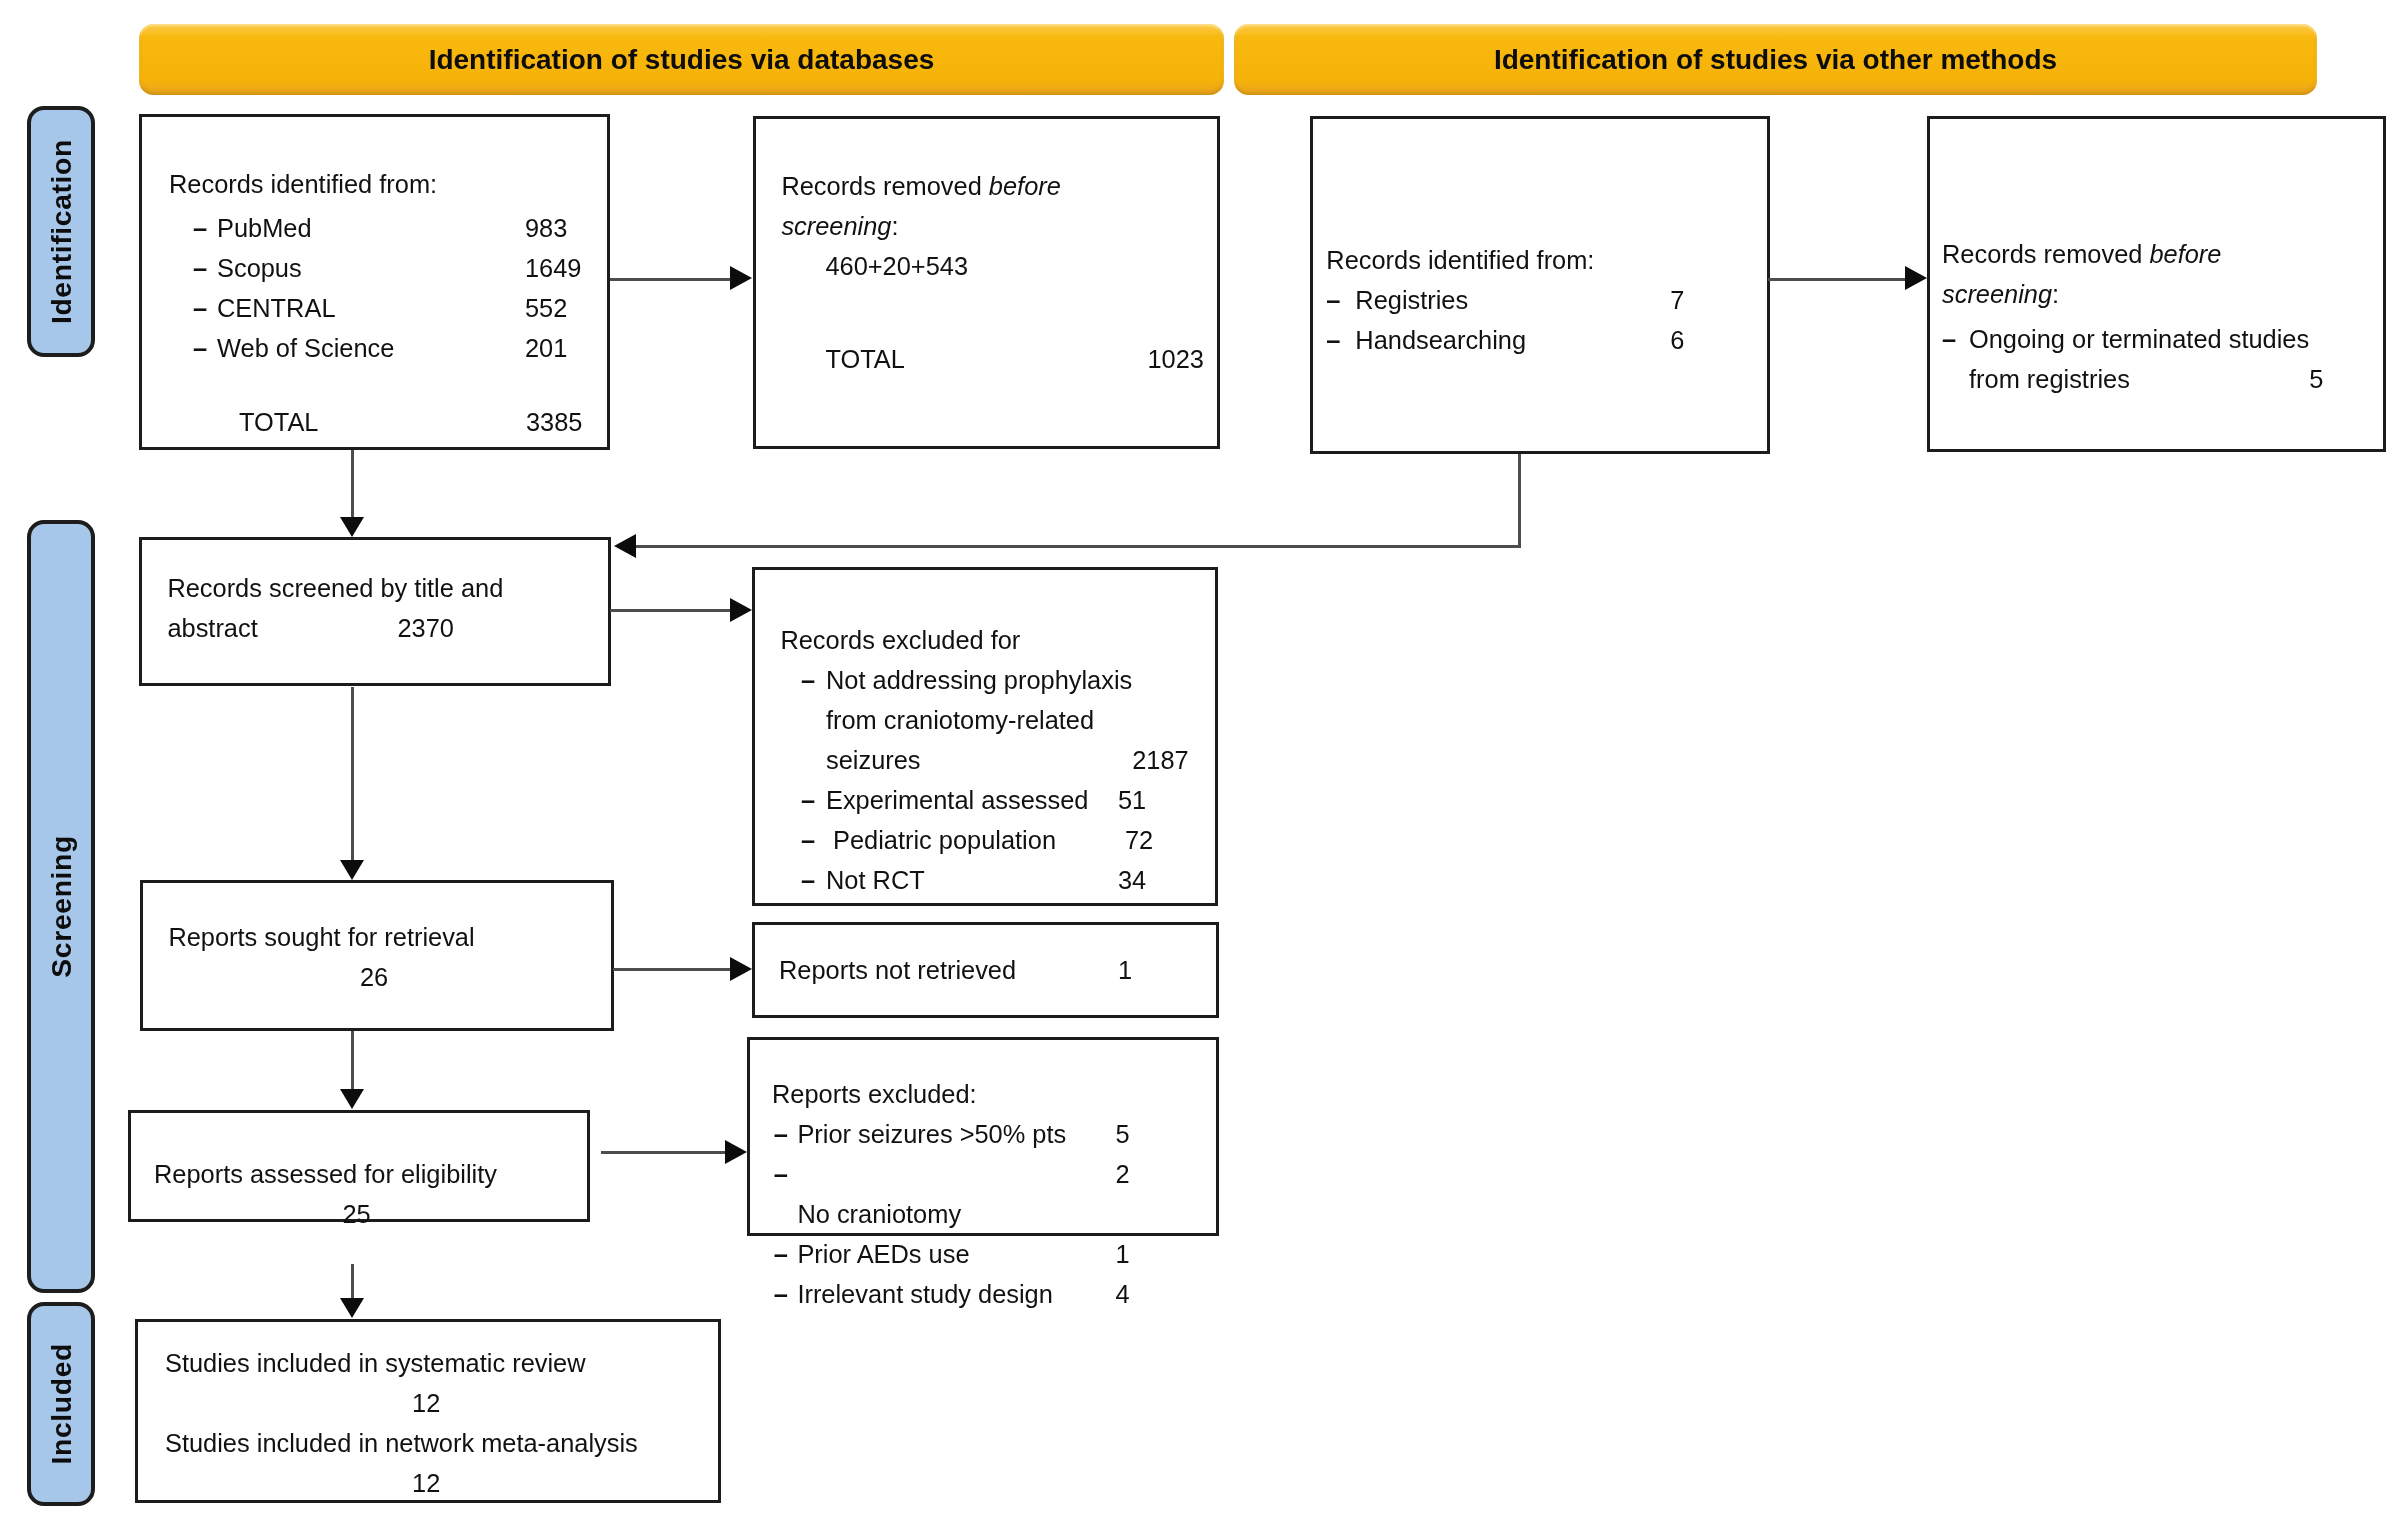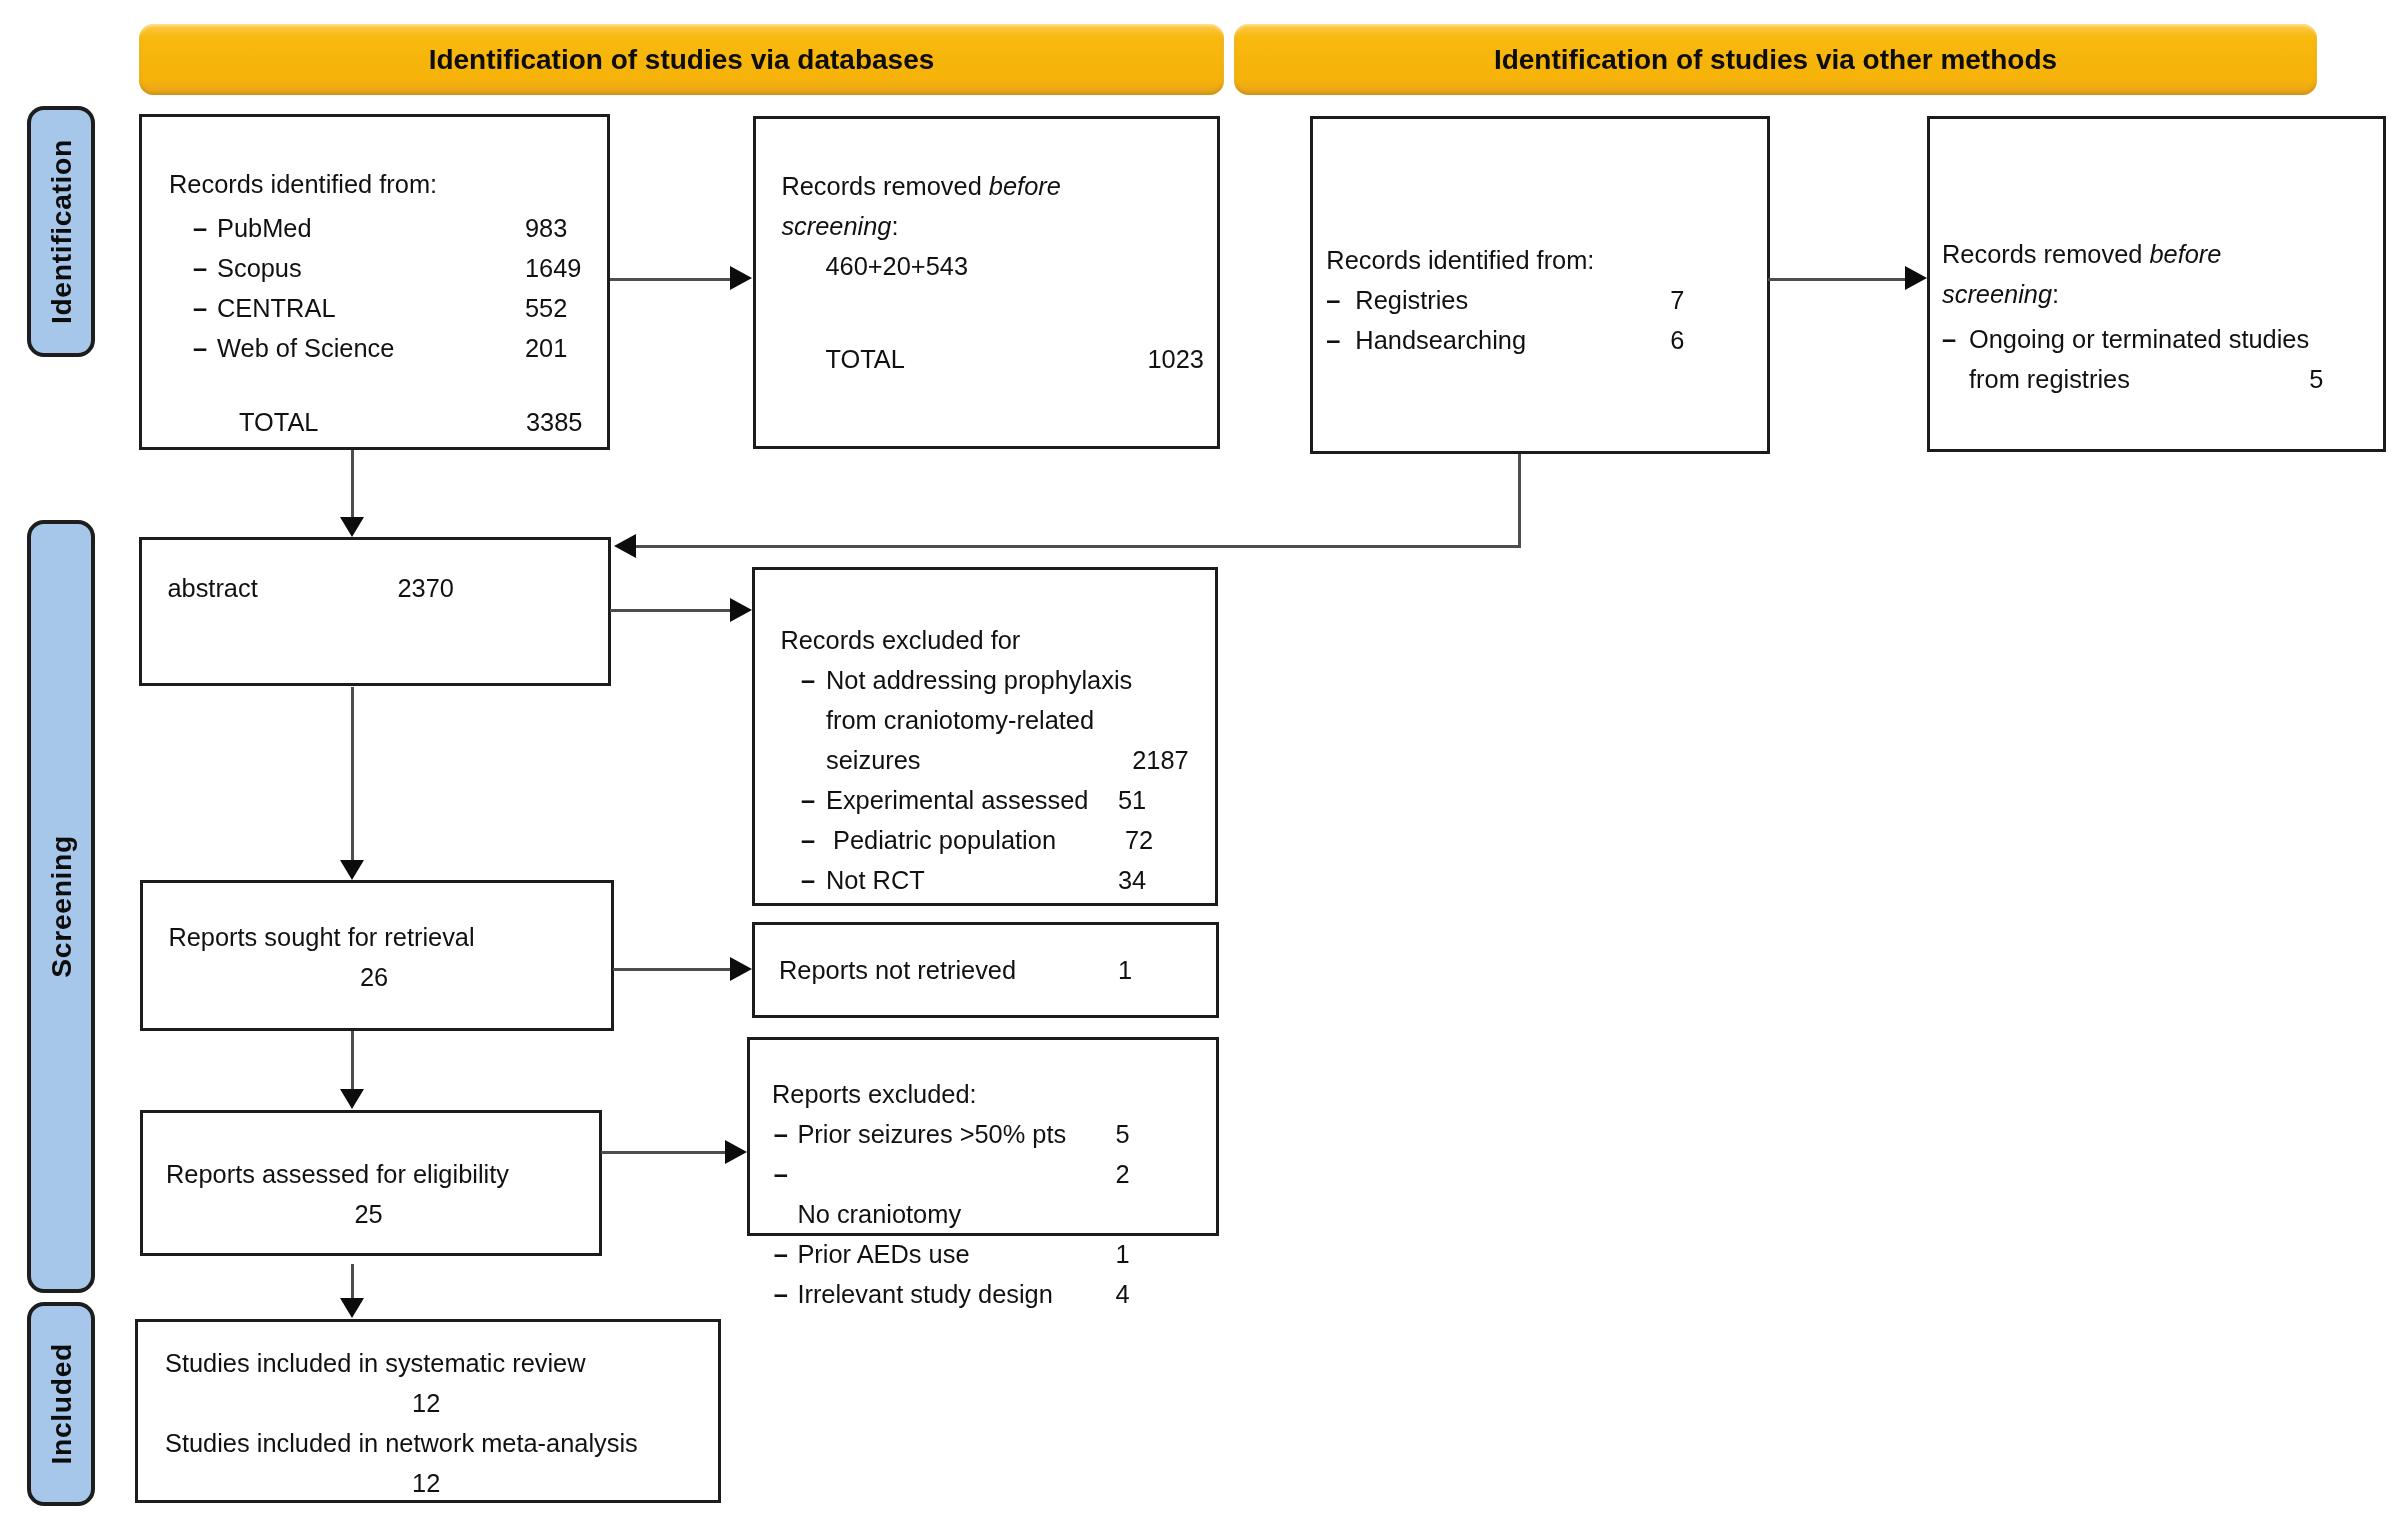--- a/index.html
+++ b/index.html
@@ -132,20 +132,21 @@
           <span>Ongoing or terminated studies</span>
           <span>from registries</span>
         </span>
         <span class="num bottom">5</span>
       </div>
     </div>
   </div>
 
   <div class="box" style="left:139px;top:537px;width:472px;height:149px;">
     <div style="padding:28px 9px 0 25.4px;">
+      <div class="bxtitle">Records screened by title and</div>
       <div class="row">
         <span class="lbl" style="flex:0 0 230px;">abstract</span>
         <span class="num">2370</span>
       </div>
     </div>
   </div>
 
   <div class="box" style="left:752px;top:567px;width:466px;height:339px;">
     <div style="padding:50px 6px 0 25.4px;">
       <div class="bxtitle">Records excluded for</div>
@@ -183,21 +184,21 @@
     </div>
   </div>
 
   <div class="box" style="left:752px;top:922px;width:467px;height:96px;">
     <div class="row" style="padding:25.4px 6px 0 24px;">
       <span class="lbl" style="flex:0 0 339px;">Reports not retrieved</span>
       <span class="num">1</span>
     </div>
   </div>
 
-  <div class="box" style="left:140px;top:1110px;width:462px;height:146px;">
+  <div class="box" style="left:128px;top:1110px;width:462px;height:112px;">
     <div style="padding:41px 4.8px 0 0;">
       <div style="padding-left:23px;" class="bxtitle">Reports assessed for eligibility</div>
       <div class="center">25</div>
     </div>
   </div>
 
   <div class="box" style="left:747px;top:1037px;width:472px;height:199px;">
     <div style="padding:34px 4.8px 0 22px;">
       <div class="bxtitle">Reports excluded:</div>
       <div class="row" style="padding-left:1.8px;">

